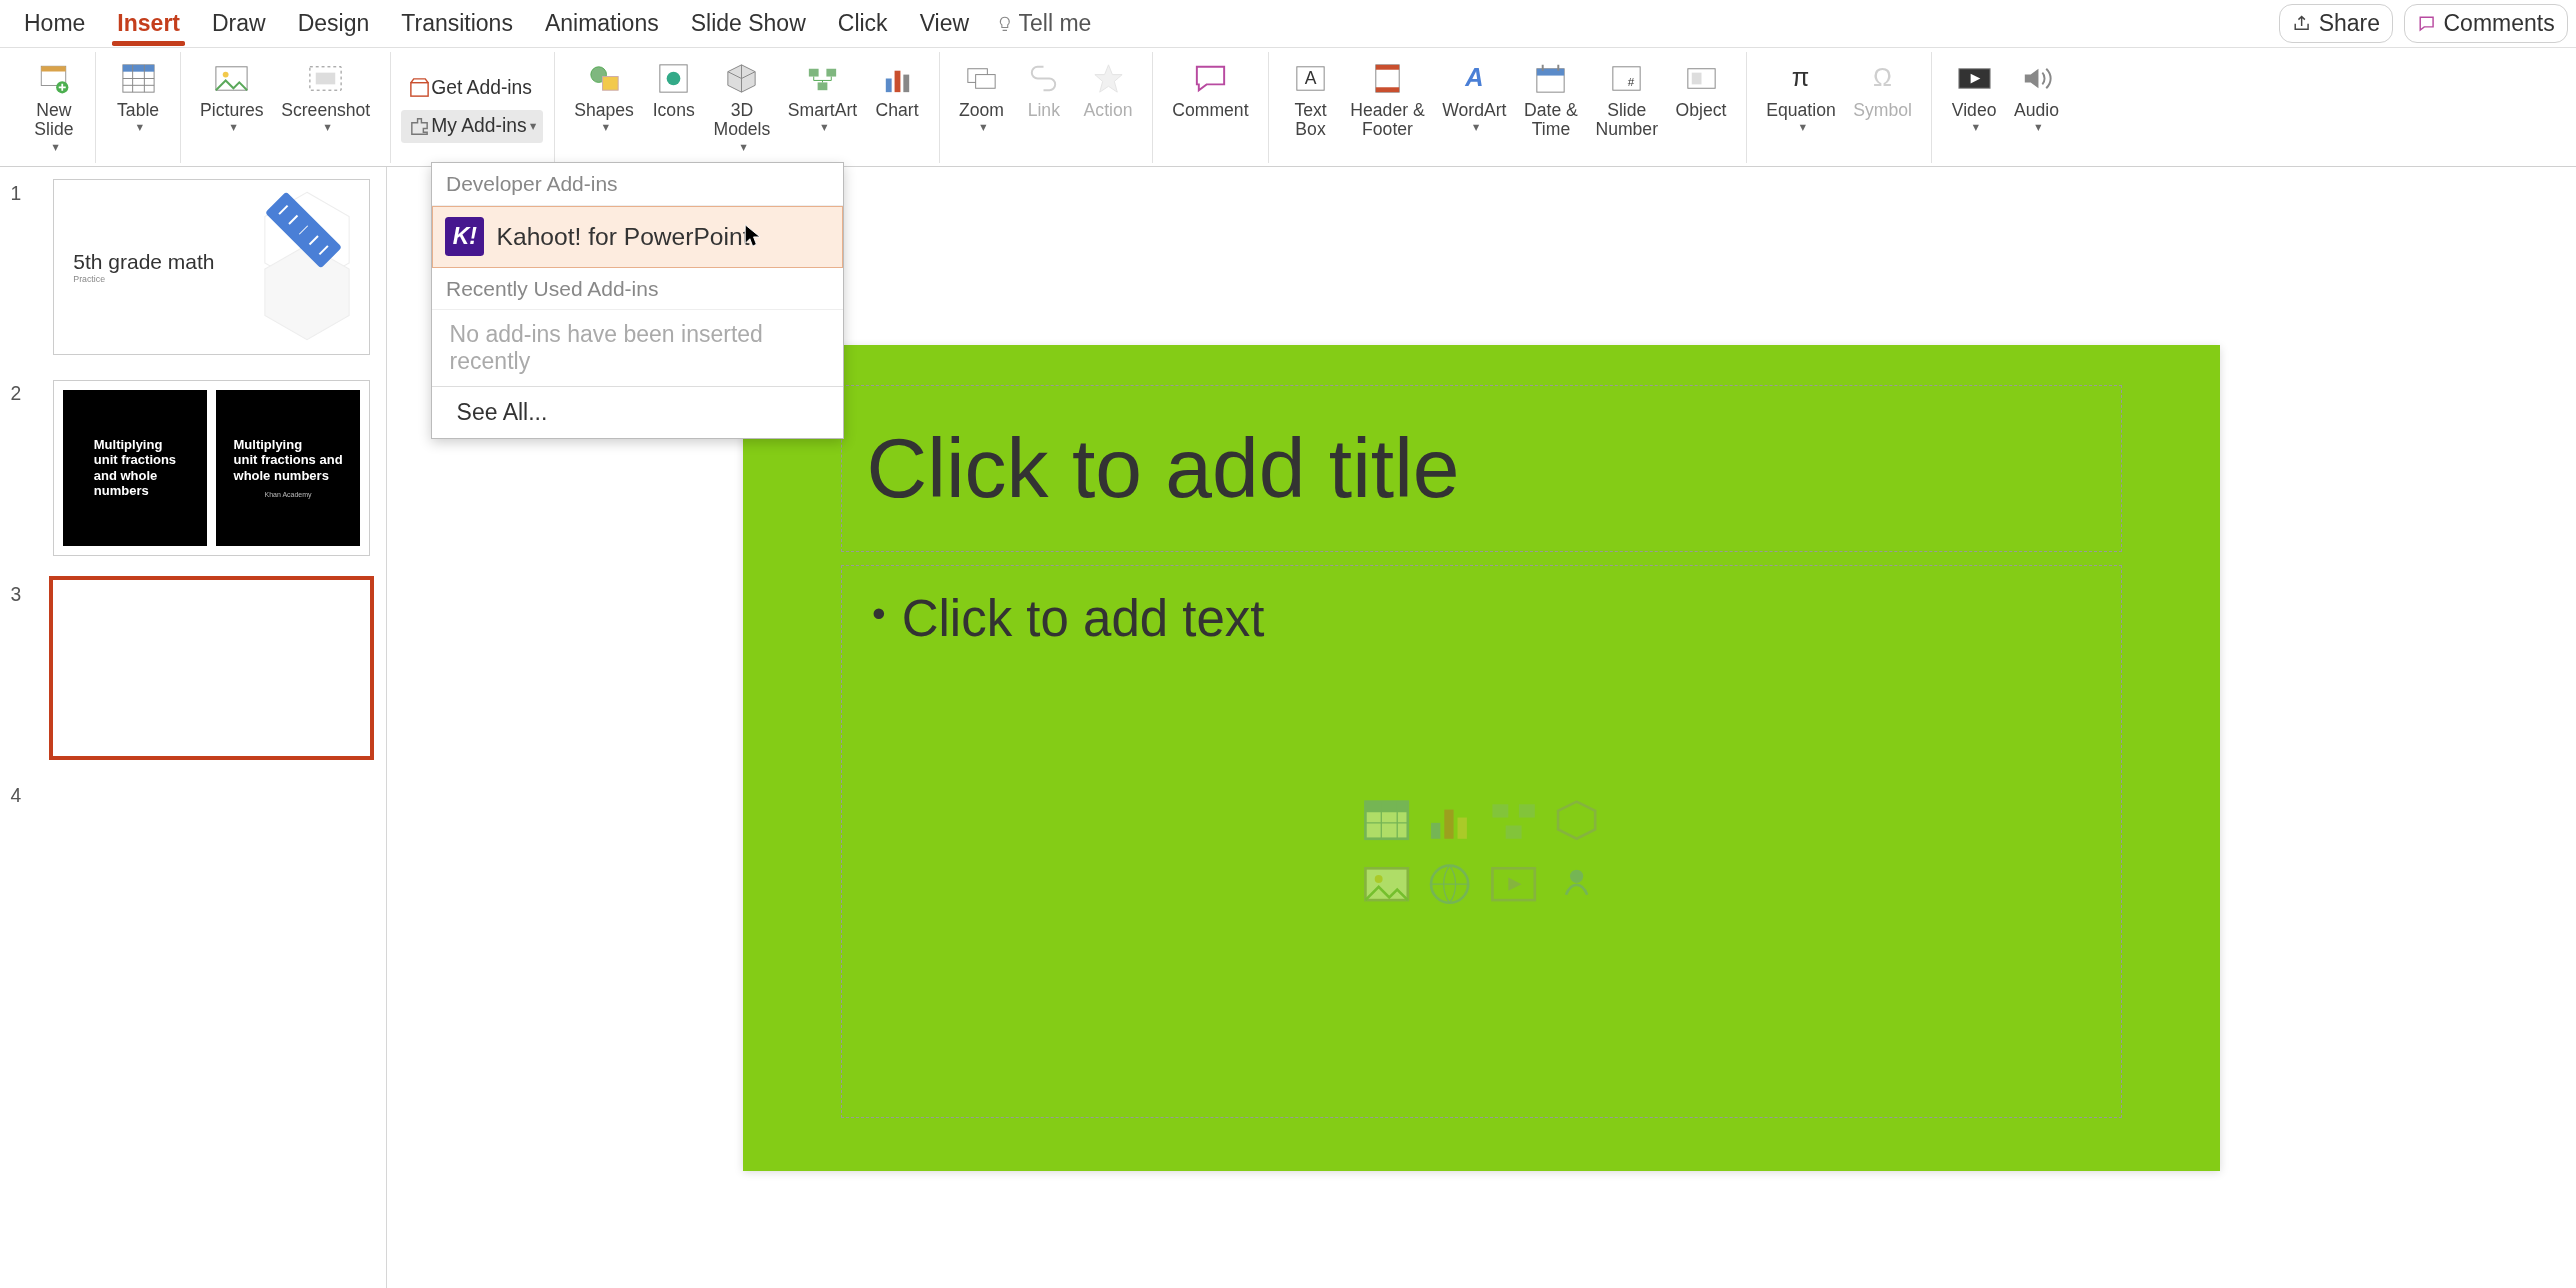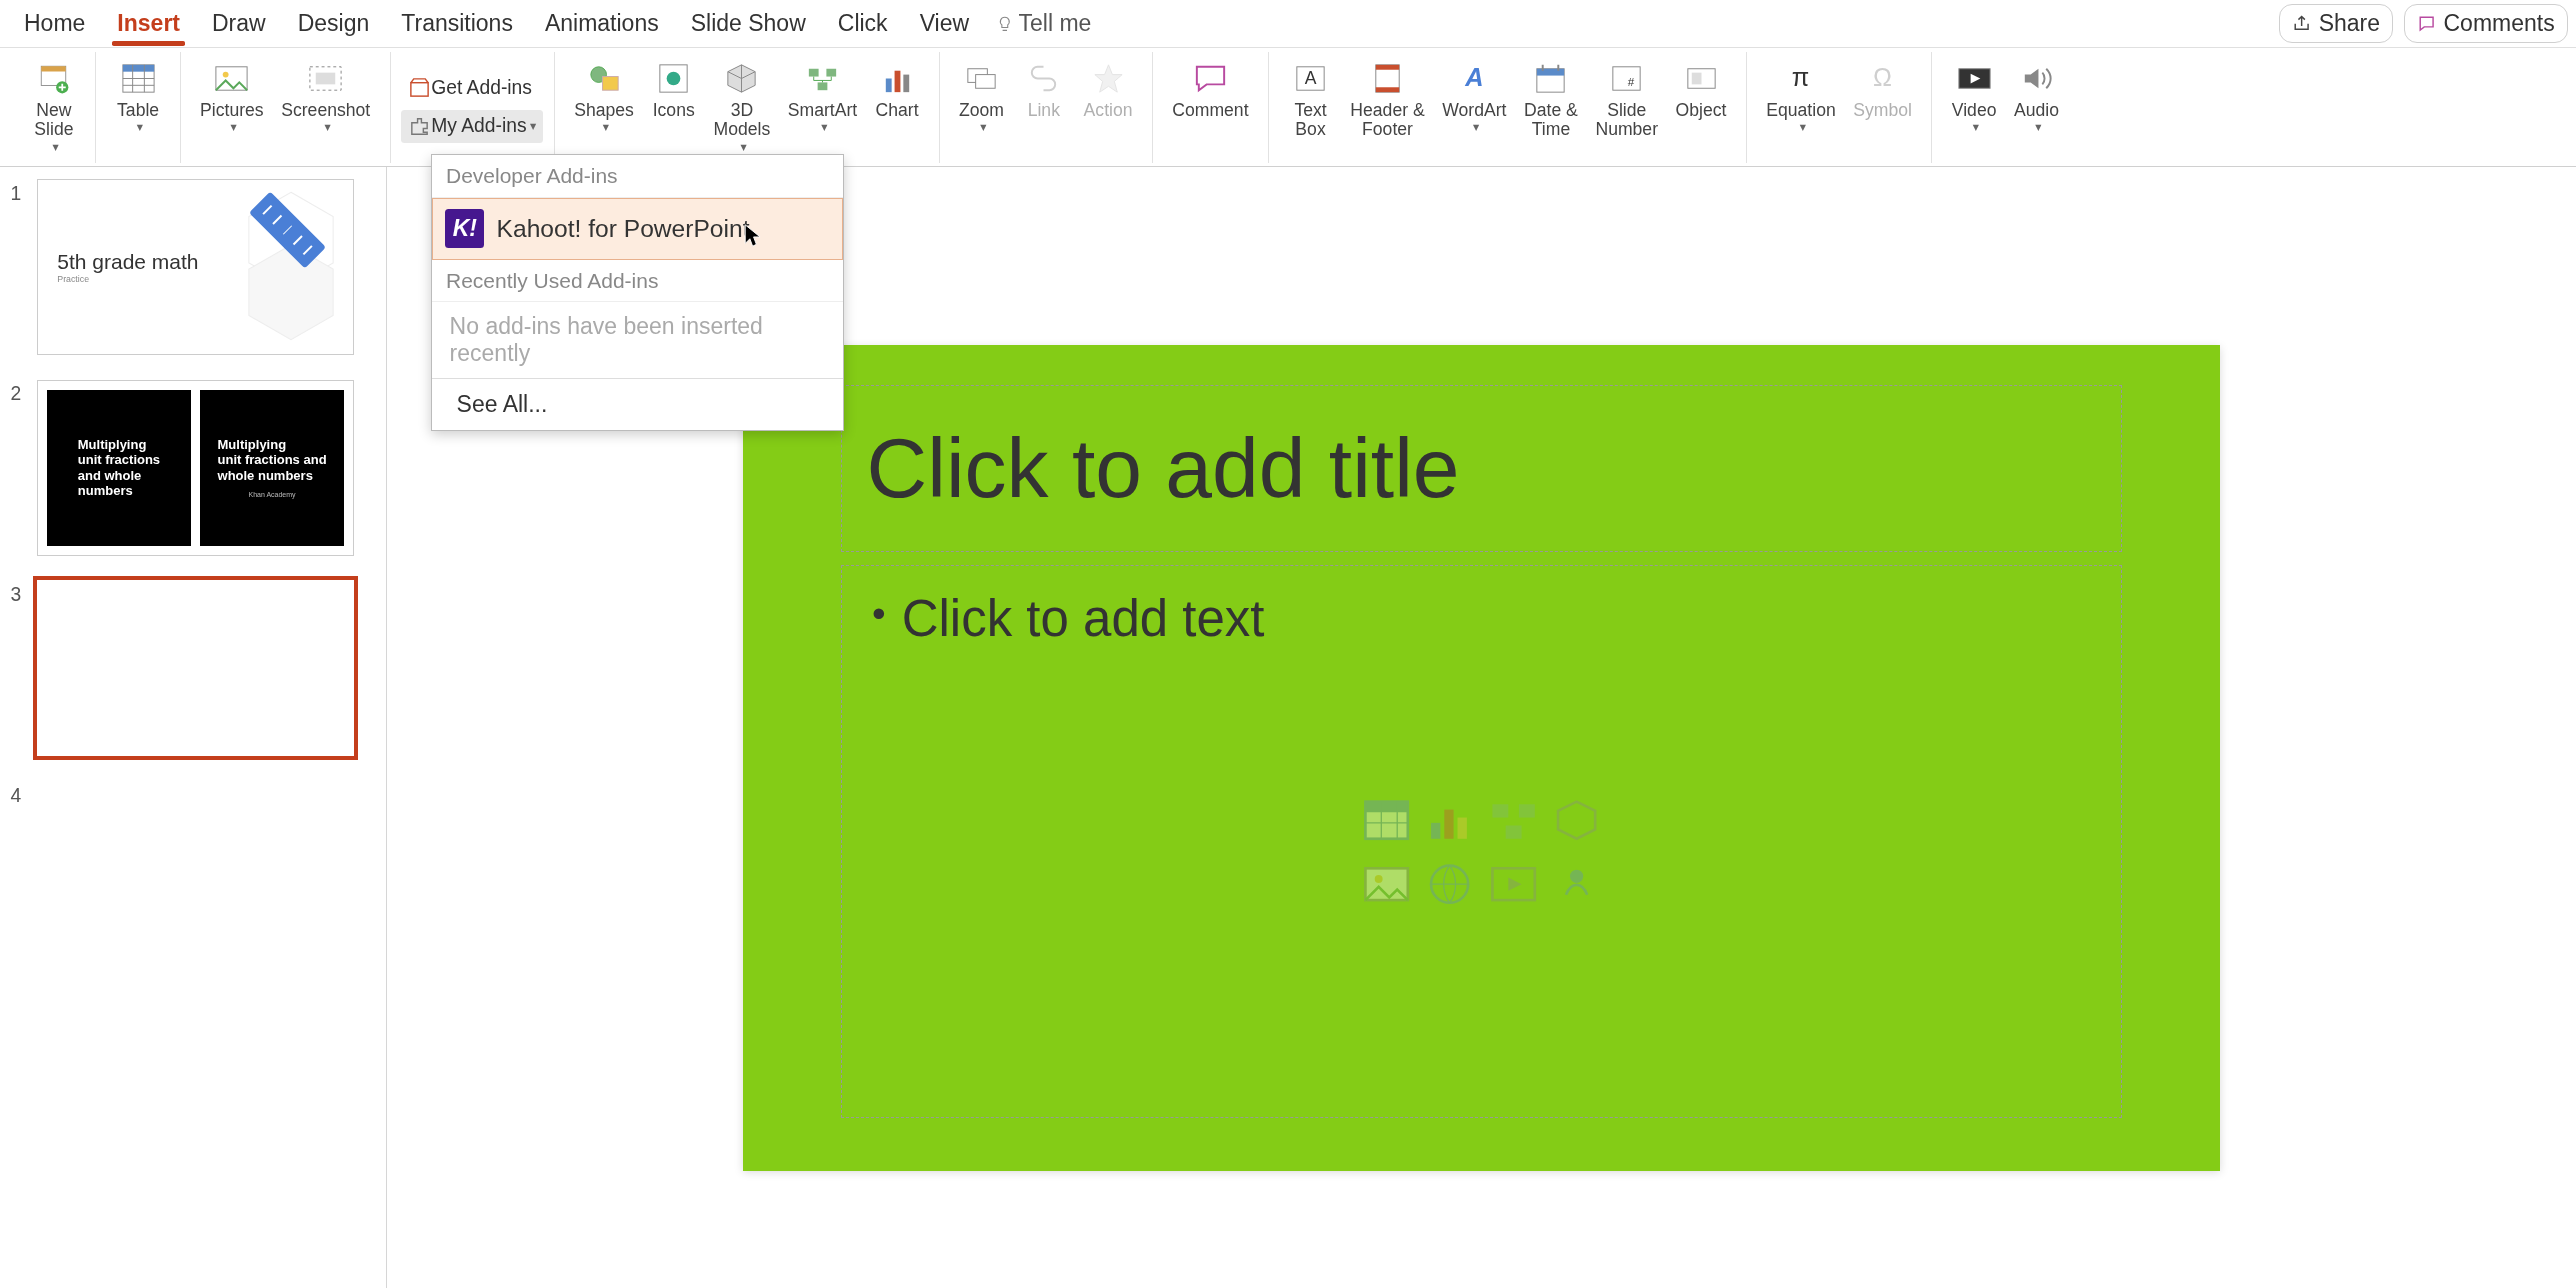--- a/index.html
+++ b/index.html
@@ -24,21 +24,21 @@
 .rbtn.disabled .ic { opacity: 0.4; }
 .col-stack { display: flex; flex-direction: column; gap: 5.3px; justify-content: center; height: 100%; }
 .srow { display: flex; align-items: center; font-size: 19.3px; color: #333; padding: 5.3px 7px; cursor: pointer; }
 .srow .sic { width: 23px; height: 23px; }
 .drop-caret { font-size: 12.3px; color: #666; margin-left: 3.5px; }
 
 .workspace { display: flex; height: calc(100% - 161px); position: relative; }
 .thumb-panel { width: 387px; border-right: 0.9px solid #d6d6d6; padding: 12.3px 10.6px; overflow-y: auto; background: #fff; }
 .thumb-row { display: flex; align-items: flex-start; gap: 8.8px; margin-bottom: 24.6px; }
 .thumb-num { font-size: 19.3px; color: #555; width: 17.6px; padding-top: 3.5px; }
-.thumb { width: 317px; height: 176px; border: 0.9px solid #ccc; background: #fff; position: relative; overflow: hidden; }
+.thumb { width: 317px; height: 176px; border: 0.9px solid #ccc; background: #fff; position: relative; overflow: hidden; margin-left: 16px; }
 .thumb.selected { outline: 4.4px solid #c43e1c; border-color: transparent; }
 .thumb-1 { display: flex; align-items: center; padding-left: 19.3px; }
 .thumb-1 .t1-title { font-size: 21px; color: #333; }
 .thumb-1 .t1-sub { font-size: 8.8px; color: #888; }
 .ruler-icon { position: absolute; right: 26px; top: 35px; transform: rotate(45deg); width: 79px; height: 30px; background: #4a7fd6; border-radius: 3.5px; display: flex; align-items: center; justify-content: space-around; padding: 0 3.5px; }
 .ruler-icon span { width: 1.8px; height: 12.3px; background: #fff; }
 .hex-deco { position: absolute; right: 8.8px; top: 7px; width: 106px; height: 158px; opacity: 0.15; }
 .thumb-2 { display: flex; gap: 8.8px; padding: 8.8px; background: #fff; }
 .t2-half { flex: 1; background: #000; color: #fff; display: flex; flex-direction: column; align-items: center; justify-content: center; padding: 7px; font-size: 13px; text-align: left; line-height: 1.2; }
 .t2-half .ka { font-size: 7px; margin-top: 7px; opacity: 0.7; }
@@ -51,21 +51,21 @@
 .title-box { position: absolute; top: 40px; left: 98px; right: 98px; height: 167px; border: 1.8px dashed #999; display: flex; align-items: center; padding: 0 24.6px; }
 .title-box .ph { font-size: 84px; color: #333; font-weight: 400; }
 .body-box { position: absolute; top: 220px; left: 98px; right: 98px; bottom: 53px; border: 1.8px dashed #999; padding: 23px 30px; }
 .body-box .ph-row { display: flex; align-items: flex-start; gap: 16px; }
 .body-box .bullet { font-size: 39px; color: #333; line-height: 1; margin-top: 5.3px; }
 .body-box .ph { font-size: 51px; color: #333; }
 .content-icons { position: absolute; left: 50%; top: 52%; transform: translate(-50%, -50%); display: grid; grid-template-columns: repeat(4, 53px); grid-template-rows: repeat(2, 53px); gap: 10.6px; opacity: 0.35; }
 .content-icons .ci { width: 53px; height: 53px; }
 
 
-.dropdown { position: absolute; left: 431px; top: 154px; width: 413px; background: #fff; border: 0.9px solid #bbb; box-shadow: 0 3.5px 12.3px rgba(0,0,0,0.2); z-index: 50; }
+.dropdown { position: absolute; left: 431px; top: 162px; width: 413px; background: #fff; border: 0.9px solid #bbb; box-shadow: 0 3.5px 12.3px rgba(0,0,0,0.2); z-index: 50; }
 .dd-header { padding: 8.8px 14px; font-size: 21px; color: #888; border-bottom: 0.9px solid #eee; }
 .dd-item { display: flex; align-items: center; gap: 12.3px; padding: 10.6px 12.3px; font-size: 24.6px; color: #333; cursor: pointer; }
 .dd-item.hl { background: #fdecdf; border: 1.8px solid #e8b08c; }
 .dd-item .kic { width: 39px; height: 39px; background: #46178f; color: #fff; font-weight: 800; font-size: 23px; display: flex; align-items: center; justify-content: center; border-radius: 3.5px; font-style: italic; }
 .dd-empty { padding: 10.6px 17.6px; font-size: 23px; color: #aaa; }
 .dd-sep { border-top: 0.9px solid #ddd; }
 .dd-see { padding: 12.3px 24.6px; font-size: 23px; color: #333; cursor: pointer; }
 
 .cursor-ptr { position: absolute; left: 743px; top: 223px; z-index: 60; width: 19.3px; height: 26px; }
 

